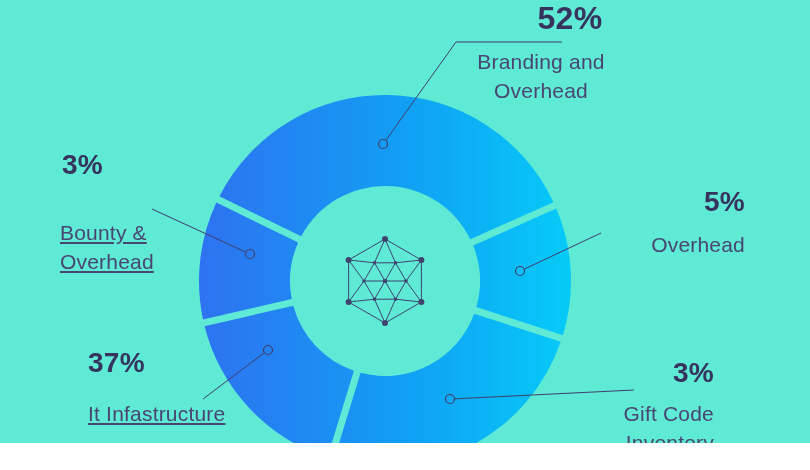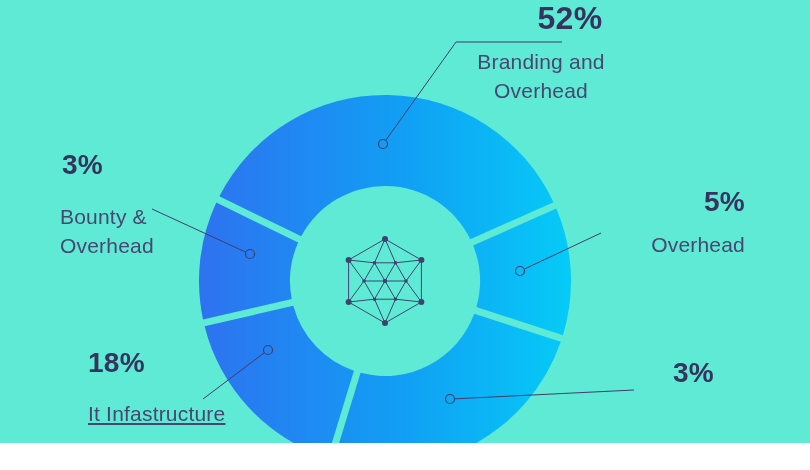--- a/index.html
+++ b/index.html
@@ -12,21 +12,21 @@
   .ta-c { text-align: center; }
   .c-branding-pct { left: 500px; top: 0;     width: 140px; font-size: 32px; }
   .c-branding-lbl { left: 451px; top: 47px;  width: 180px; }
   .c-legal-pct    { left: 645px; top: 186px; width: 100px; }
   .c-legal-lbl    { left: 585px; top: 230px; width: 160px; }
   .c-gift-pct     { left: 614px; top: 357px; width: 100px; }
   .c-gift-lbl     { left: 614px; top: 399px; width: 100px; }
   .c-it-pct       { left: 88px;  top: 347px; }
   .c-it-lbl       { left: 88px;  top: 399px; text-decoration: underline; }
   .c-bounty-pct   { left: 62px;  top: 149px; }
-  .c-bounty-lbl   { left: 60px;  top: 202px; }
+  .c-bounty-lbl   { left: 60px;  top: 218px; text-decoration: underline; }
 </style>
 </head>
 <body>
 
 <div class="stage">
 
   <svg class="chart-svg" width="810" height="470" viewBox="0 0 810 470">
     <defs>
       <linearGradient id="donut-gradient" gradientUnits="userSpaceOnUse" x1="199" y1="281" x2="571" y2="281">
         <stop offset="0" stop-color="#2E72F0"></stop>
@@ -86,22 +86,26 @@
     <div>Branding and</div>
     <div>Overhead</div>
   </div>
 
   <div class="pct ta-r c-legal-pct">5%</div>
   <div class="lbl ta-r c-legal-lbl">
     <div>Overhead</div>
   </div>
 
   <div class="pct ta-r c-gift-pct">3%</div>
+  <div class="lbl ta-r c-gift-lbl">
+    <div>Gift Code</div>
+    <div>Inventory</div>
+  </div>
 
-  <div class="pct c-it-pct">18%</div>
+  <div class="pct c-it-pct">37%</div>
   <div class="lbl c-it-lbl">
     <div>It Infastructure</div>
   </div>
 
   <div class="pct c-bounty-pct">3%</div>
   <div class="lbl c-bounty-lbl">
     <div>Bounty &amp;</div>
     <div>Overhead</div>
   </div>
 

